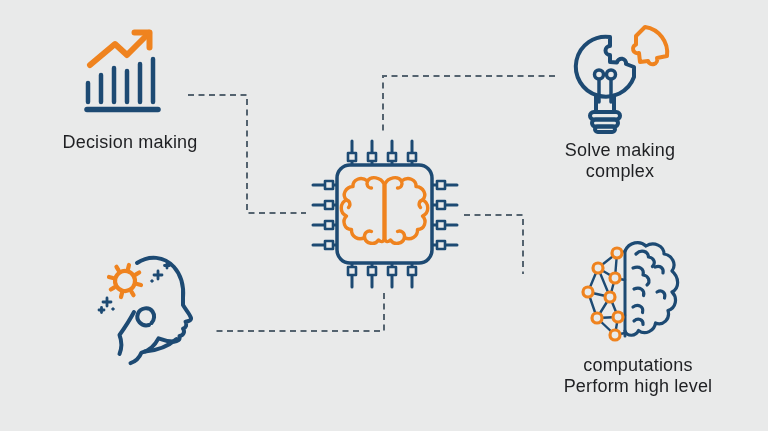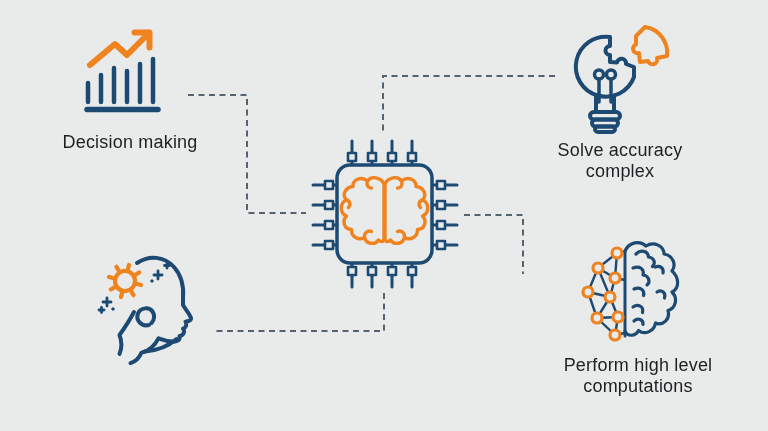--- a/index.html
+++ b/index.html
@@ -163,21 +163,21 @@
       <circle cx="22" cy="81" r="5"></circle>
       <circle cx="43" cy="80" r="5"></circle>
       <circle cx="40" cy="98" r="5"></circle>
     </g>
   </svg>
 
   <div class="label l1">
     <span>Decision making</span>
   </div>
   <div class="label l2">
-    <span>Solve accuracy</span>
+    <span>Solve making</span>
     <span>complex</span>
   </div>
   <div class="label l4">
+    <span>computations</span>
     <span>Perform high level</span>
-    <span>computations</span>
   </div>
 
 </div>
 
 </body></html>

